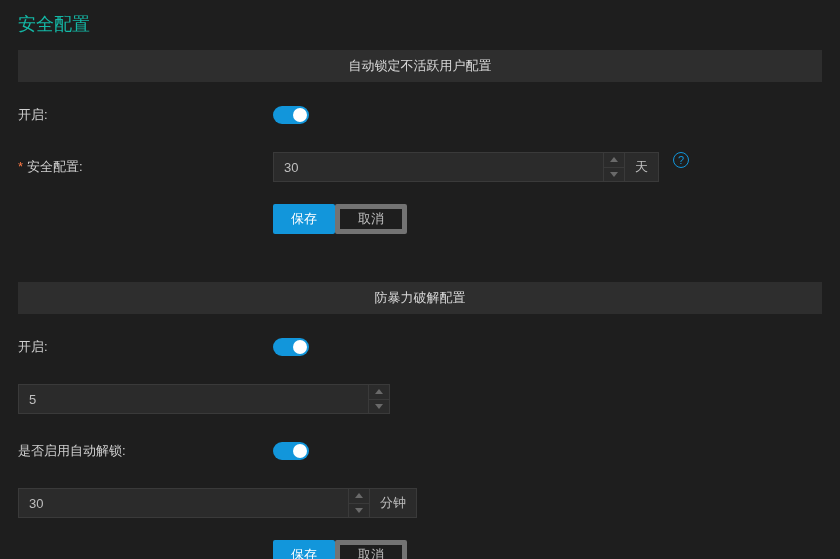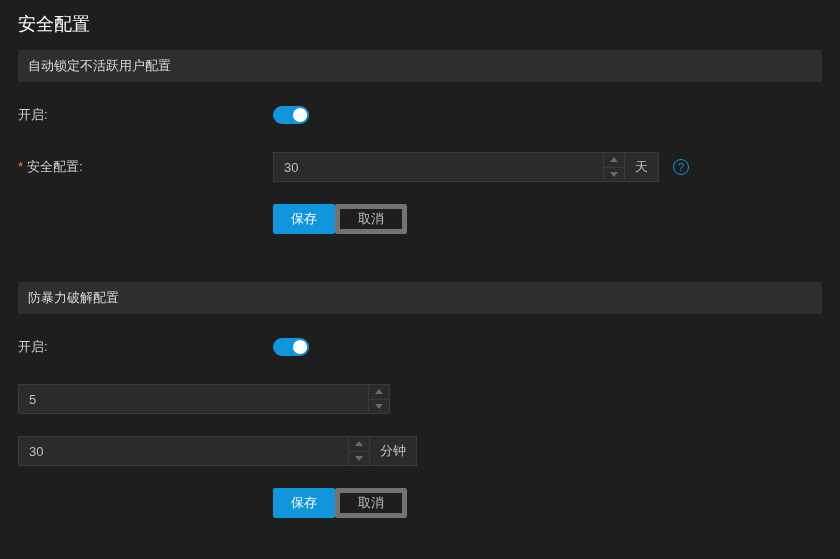--- a/index.html
+++ b/index.html
@@ -9,55 +9,55 @@
       font-family: "Microsoft YaHei", Arial, sans-serif;
       font-size: 14px;
       width: 840px;
       height: 559px;
       overflow: hidden;
     }
     .page {
       padding: 10px 18px;
     }
     .page-title {
-      color: #ffffff;
+      color: #14b8a6;
       font-size: 18px;
       font-weight: normal;
       padding: 2px 0 14px 0;
     }
     .section {
       margin-bottom: 48px;
     }
     .section-header {
       background: #2e2e2e;
       color: #d8d8d8;
       font-size: 13px;
       padding: 7px 10px;
       margin-bottom: 18px;
+      text-align: center;
     }
     .form-row {
       display: flex;
       align-items: center;
       margin-bottom: 22px;
       min-height: 30px;
     }
     .form-label {
       flex: 0 0 255px;
       text-align: left;
       padding-right: 10px;
       font-size: 13px;
       color: #cfcfcf;
     }
     .required {
       color: #ff7a45;
       margin-right: 4px;
     }
     .form-control {
       display: flex;
-      align-items: center;
       gap: 6px;
     }
     
     .toggle {
       width: 36px;
       height: 18px;
       background: #1296db;
       border-radius: 10px;
       position: relative;
       cursor: pointer;
@@ -232,20 +232,28 @@
             <div class="arrow">
               <svg width="8" height="5" viewBox="0 0 8 5">
                   <path d="M0 0 L4 5 L8 0 Z" fill="#6a6a6a"></path>
                 </svg>
             </div>
           </div>
         </div>
       </div>
     </div>
 
+    <div class="form-row">
+      <div class="form-label">是否启用自动解锁:</div>
+      <div class="form-control">
+        <div class="toggle">
+          <div class="knob"></div>
+        </div>
+      </div>
+    </div>
 
     <div class="form-row">
       <div class="form-control">
         <div class="number-input">
           <input type="text" value="30" style="">
           <div class="spinner">
             <div class="arrow">
               <svg width="8" height="5" viewBox="0 0 8 5">
                   <path d="M0 5 L4 0 L8 5 Z" fill="#6a6a6a"></path>
                 </svg>

